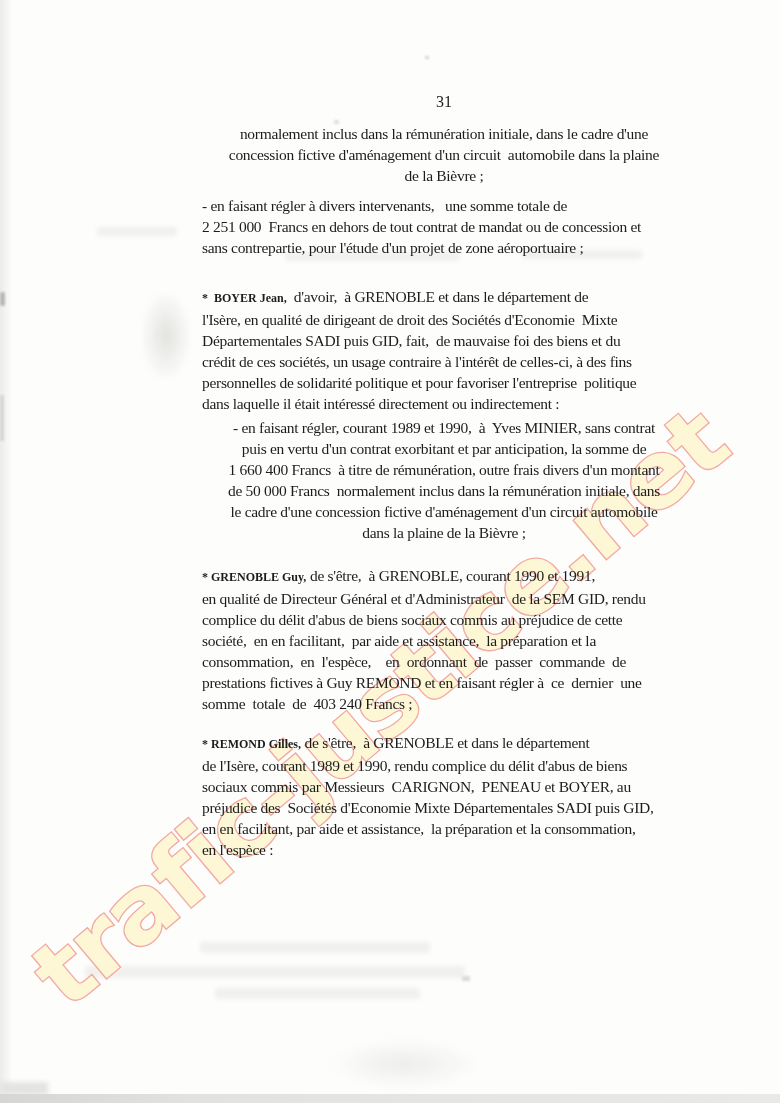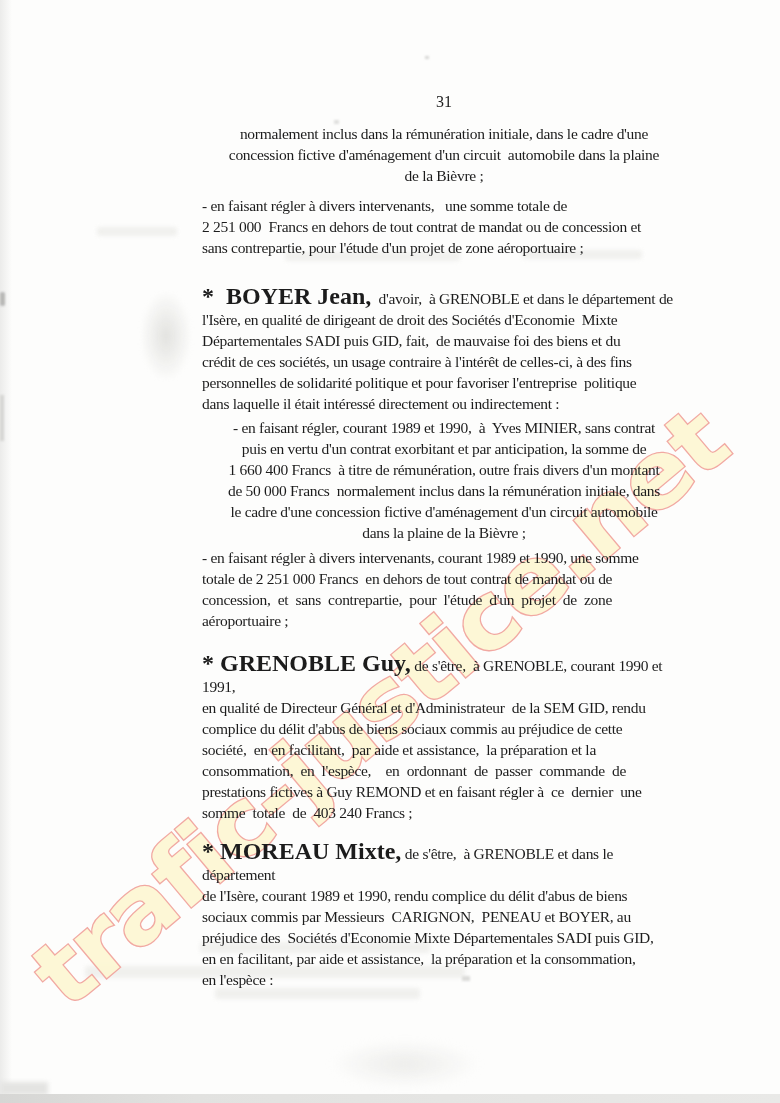--- a/index.html
+++ b/index.html
@@ -41,21 +41,21 @@
   .para{
     margin:0;
     font-size:15.5px;
     line-height:21px;
     letter-spacing:-0.3px;
     white-space:pre-wrap;
     text-align:left;
   }
   .lead{
     font-weight:700;
-    font-size:24px;
+    font-size:12px;
     line-height:21px;
     letter-spacing:0;
   }
   .m-intro1{margin-top:11px;text-align:center;}
   .m-intro2{margin-top:9px;}
   .m-boyer{margin-top:28px;}
   .m-minier{margin-top:3px;text-align:center;}
   .m-interv{margin-top:4px;}
   .m-nevache{margin-top:22px;}
   .m-moreau{margin-top:18px;}
@@ -129,34 +129,30 @@
 personnelles de solidarité politique et pour favoriser l'entreprise  politique
 dans laquelle il était intéressé directement ou indirectement :</span></p>
 
     <p class="para m-minier">- en faisant régler, courant 1989 et 1990,  à  Yves MINIER, sans contrat
 puis en vertu d'un contrat exorbitant et par anticipation, la somme de
 1 660 400 Francs  à titre de rémunération, outre frais divers d'un montant
 de 50 000 Francs  normalement inclus dans la rémunération initiale, dans
 le cadre d'une concession fictive d'aménagement d'un circuit automobile
 dans la plaine de la Bièvre ;</p>
 
-    <p class="para m-interv">- en faisant régler à divers intervenants, courant 1989 et 1990, une somme
-totale de 2 251 000 Francs  en dehors de tout contrat de mandat ou de
-concession,  et  sans  contrepartie,  pour  l'étude  d'un  projet  de  zone
-aéroportuaire ;</p>
 
     <p class="para m-nevache"><span class="lead">* GRENOBLE Guy,</span><span> de s'être,  à GRENOBLE, courant 1990 et 1991,
 en qualité de Directeur Général et d'Administrateur  de la SEM GID, rendu
 complice du délit d'abus de biens sociaux commis au préjudice de cette
 société,  en en facilitant,  par aide et assistance,  la préparation et la
 consommation,  en  l'espèce,    en  ordonnant  de  passer  commande  de
 prestations fictives à Guy REMOND et en faisant régler à  ce  dernier  une
 somme  totale  de  403 240 Francs ;</span></p>
 
-    <p class="para m-moreau"><span class="lead">* MOREAU Mixte,</span><span> de s'être,  à GRENOBLE et dans le département
+    <p class="para m-moreau"><span class="lead">* REMOND Gilles,</span><span> de s'être,  à GRENOBLE et dans le département
 de l'Isère, courant 1989 et 1990, rendu complice du délit d'abus de biens
 sociaux commis par Messieurs  CARIGNON,  PENEAU et BOYER, au
 préjudice des  Sociétés d'Economie Mixte Départementales SADI puis GID,
 en en facilitant, par aide et assistance,  la préparation et la consommation,
 en l'espèce :</span></p>
 
   </div>
 </div>
 
 </body></html>

